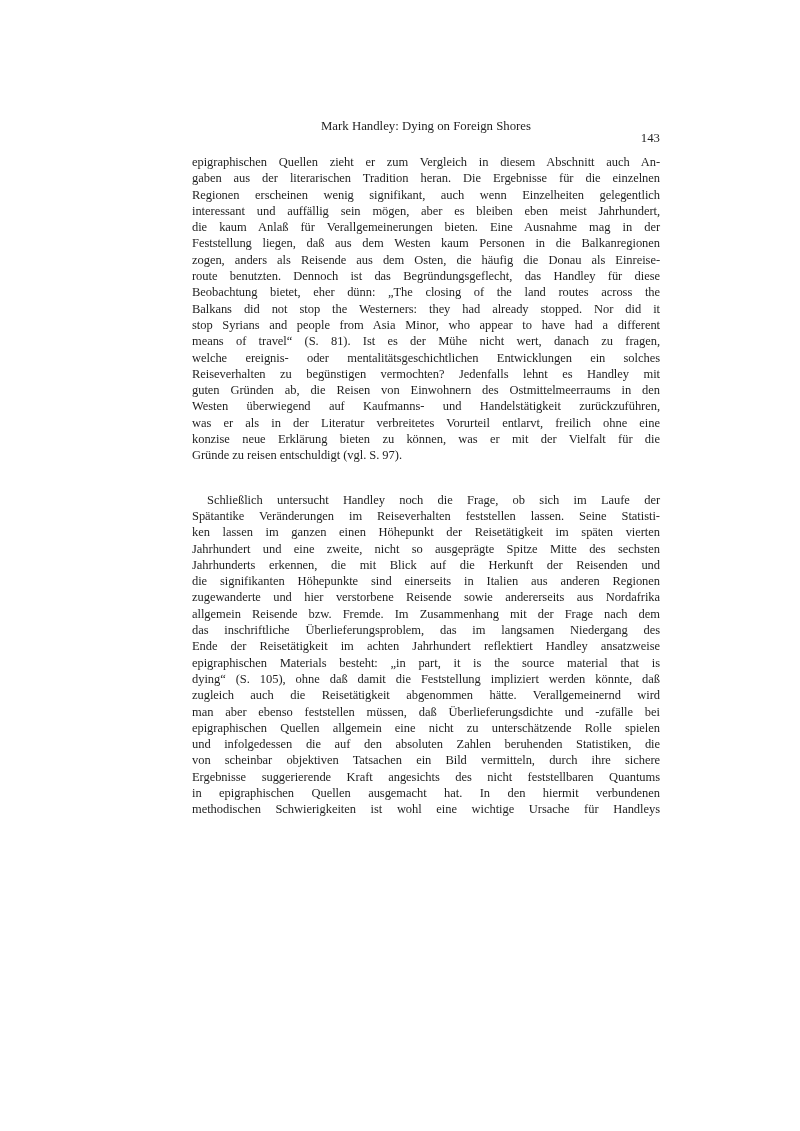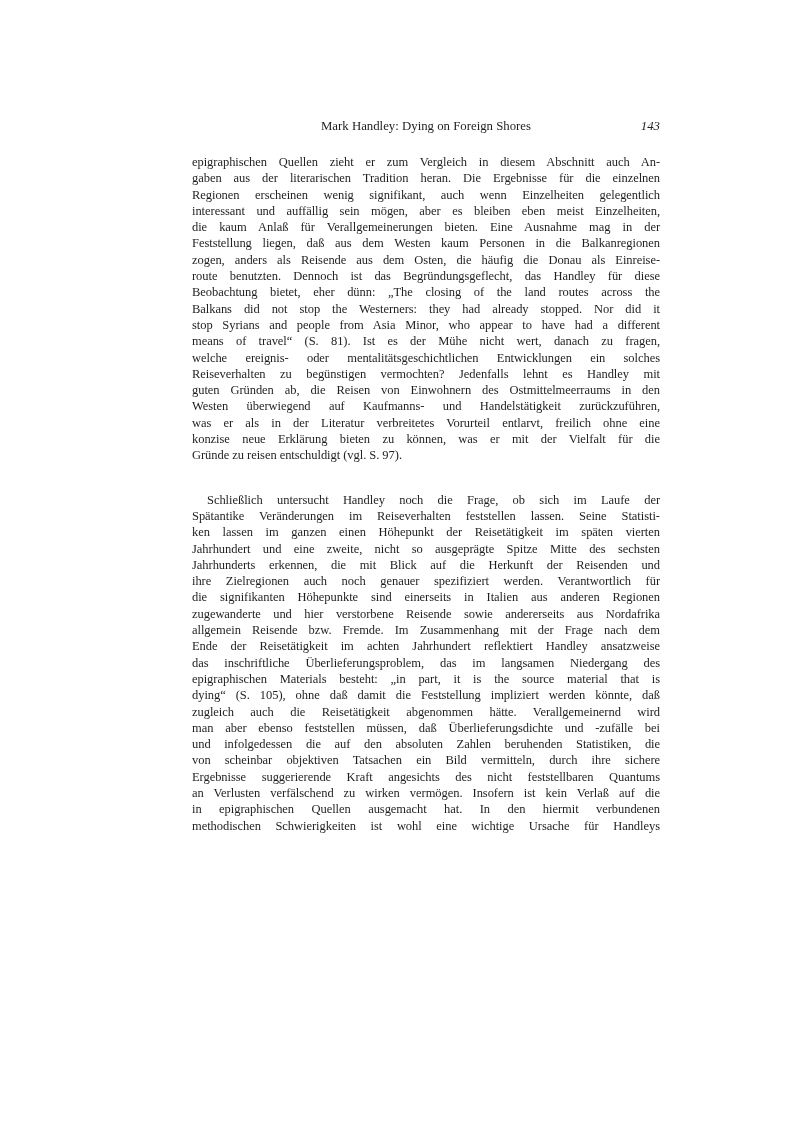--- a/index.html
+++ b/index.html
@@ -27,22 +27,21 @@
     line-height: 17px;
   }
   .head-title {
     display: block;
     text-align: center;
     white-space: nowrap;
   }
   .page-number {
     position: absolute;
     right: 0;
-    top: 0;
-    font-style: italic;
+    top: 12px;
   }
   .text-body {
     position: absolute;
     top: 154px;
     left: 192px;
     width: 468px;
     font-size: 12.5px;
     line-height: 16.3px;
     letter-spacing: -0.05px;
   }
@@ -68,21 +67,21 @@
 <div class="page">
   <div class="running-head">
     <span class="head-title">Mark Handley: Dying on Foreign Shores</span>
     <span class="page-number">143</span>
   </div>
   <div class="text-body">
       <div class="paragraph">
         <div class="line">epigraphischen Quellen zieht er zum Vergleich in diesem Abschnitt auch An-</div>
         <div class="line">gaben aus der literarischen Tradition heran. Die Ergebnisse für die einzelnen</div>
         <div class="line">Regionen erscheinen wenig signifikant, auch wenn Einzelheiten gelegentlich</div>
-        <div class="line">interessant und auffällig sein mögen, aber es bleiben eben meist Einzelheiten,</div>
+        <div class="line">interessant und auffällig sein mögen, aber es bleiben eben meist Jahrhundert,</div>
         <div class="line">die kaum Anlaß für Verallgemeinerungen bieten. Eine Ausnahme mag in der</div>
         <div class="line">Feststellung liegen, daß aus dem Westen kaum Personen in die Balkanregionen</div>
         <div class="line">zogen, anders als Reisende aus dem Osten, die häufig die Donau als Einreise-</div>
         <div class="line">route benutzten. Dennoch ist das Begründungsgeflecht, das Handley für diese</div>
         <div class="line">Beobachtung bietet, eher dünn: „The closing of the land routes across the</div>
         <div class="line">Balkans did not stop the Westerners: they had already stopped. Nor did it</div>
         <div class="line">stop Syrians and people from Asia Minor, who appear to have had a different</div>
         <div class="line">means of travel“ (S. 81). Ist es der Mühe nicht wert, danach zu fragen,</div>
         <div class="line">welche ereignis- oder mentalitätsgeschichtlichen Entwicklungen ein solches</div>
         <div class="line">Reiseverhalten zu begünstigen vermochten? Jedenfalls lehnt es Handley mit</div>
@@ -91,31 +90,30 @@
         <div class="line">was er als in der Literatur verbreitetes Vorurteil entlarvt, freilich ohne eine</div>
         <div class="line">konzise neue Erklärung bieten zu können, was er mit der Vielfalt für die</div>
         <div class="line flush">Gründe zu reisen entschuldigt (vgl. S. 97).</div>
       </div>
       <div class="paragraph">
         <div class="line indent">Schließlich untersucht Handley noch die Frage, ob sich im Laufe der</div>
         <div class="line">Spätantike Veränderungen im Reiseverhalten feststellen lassen. Seine Statisti-</div>
         <div class="line">ken lassen im ganzen einen Höhepunkt der Reisetätigkeit im späten vierten</div>
         <div class="line">Jahrhundert und eine zweite, nicht so ausgeprägte Spitze Mitte des sechsten</div>
         <div class="line">Jahrhunderts erkennen, die mit Blick auf die Herkunft der Reisenden und</div>
-        <div class="line">ihre Zielregionen auch noch genauer spezifiziert werden. Verantwortlich für</div>
         <div class="line">die signifikanten Höhepunkte sind einerseits in Italien aus anderen Regionen</div>
         <div class="line">zugewanderte und hier verstorbene Reisende sowie andererseits aus Nordafrika</div>
         <div class="line">allgemein Reisende bzw. Fremde. Im Zusammenhang mit der Frage nach dem</div>
+        <div class="line">das inschriftliche Überlieferungsproblem, das im langsamen Niedergang des</div>
         <div class="line">Ende der Reisetätigkeit im achten Jahrhundert reflektiert Handley ansatzweise</div>
-        <div class="line">das inschriftliche Überlieferungsproblem, das im langsamen Niedergang des</div>
         <div class="line">epigraphischen Materials besteht: „in part, it is the source material that is</div>
         <div class="line">dying“ (S. 105), ohne daß damit die Feststellung impliziert werden könnte, daß</div>
         <div class="line">zugleich auch die Reisetätigkeit abgenommen hätte. Verallgemeinernd wird</div>
         <div class="line">man aber ebenso feststellen müssen, daß Überlieferungsdichte und -zufälle bei</div>
+        <div class="line">epigraphischen Quellen allgemein eine nicht zu unterschätzende Rolle spielen</div>
         <div class="line">und infolgedessen die auf den absoluten Zahlen beruhenden Statistiken, die</div>
         <div class="line">von scheinbar objektiven Tatsachen ein Bild vermitteln, durch ihre sichere</div>
         <div class="line">Ergebnisse suggerierende Kraft angesichts des nicht feststellbaren Quantums</div>
-        <div class="line">an Verlusten verfälschend zu wirken vermögen. Insofern ist kein Verlaß auf die</div>
         <div class="line">in epigraphischen Quellen ausgemacht hat. In den hiermit verbundenen</div>
         <div class="line">methodischen Schwierigkeiten ist wohl eine wichtige Ursache für Handleys</div>
       </div>
     </div>
 </div>
 
 </body></html>

